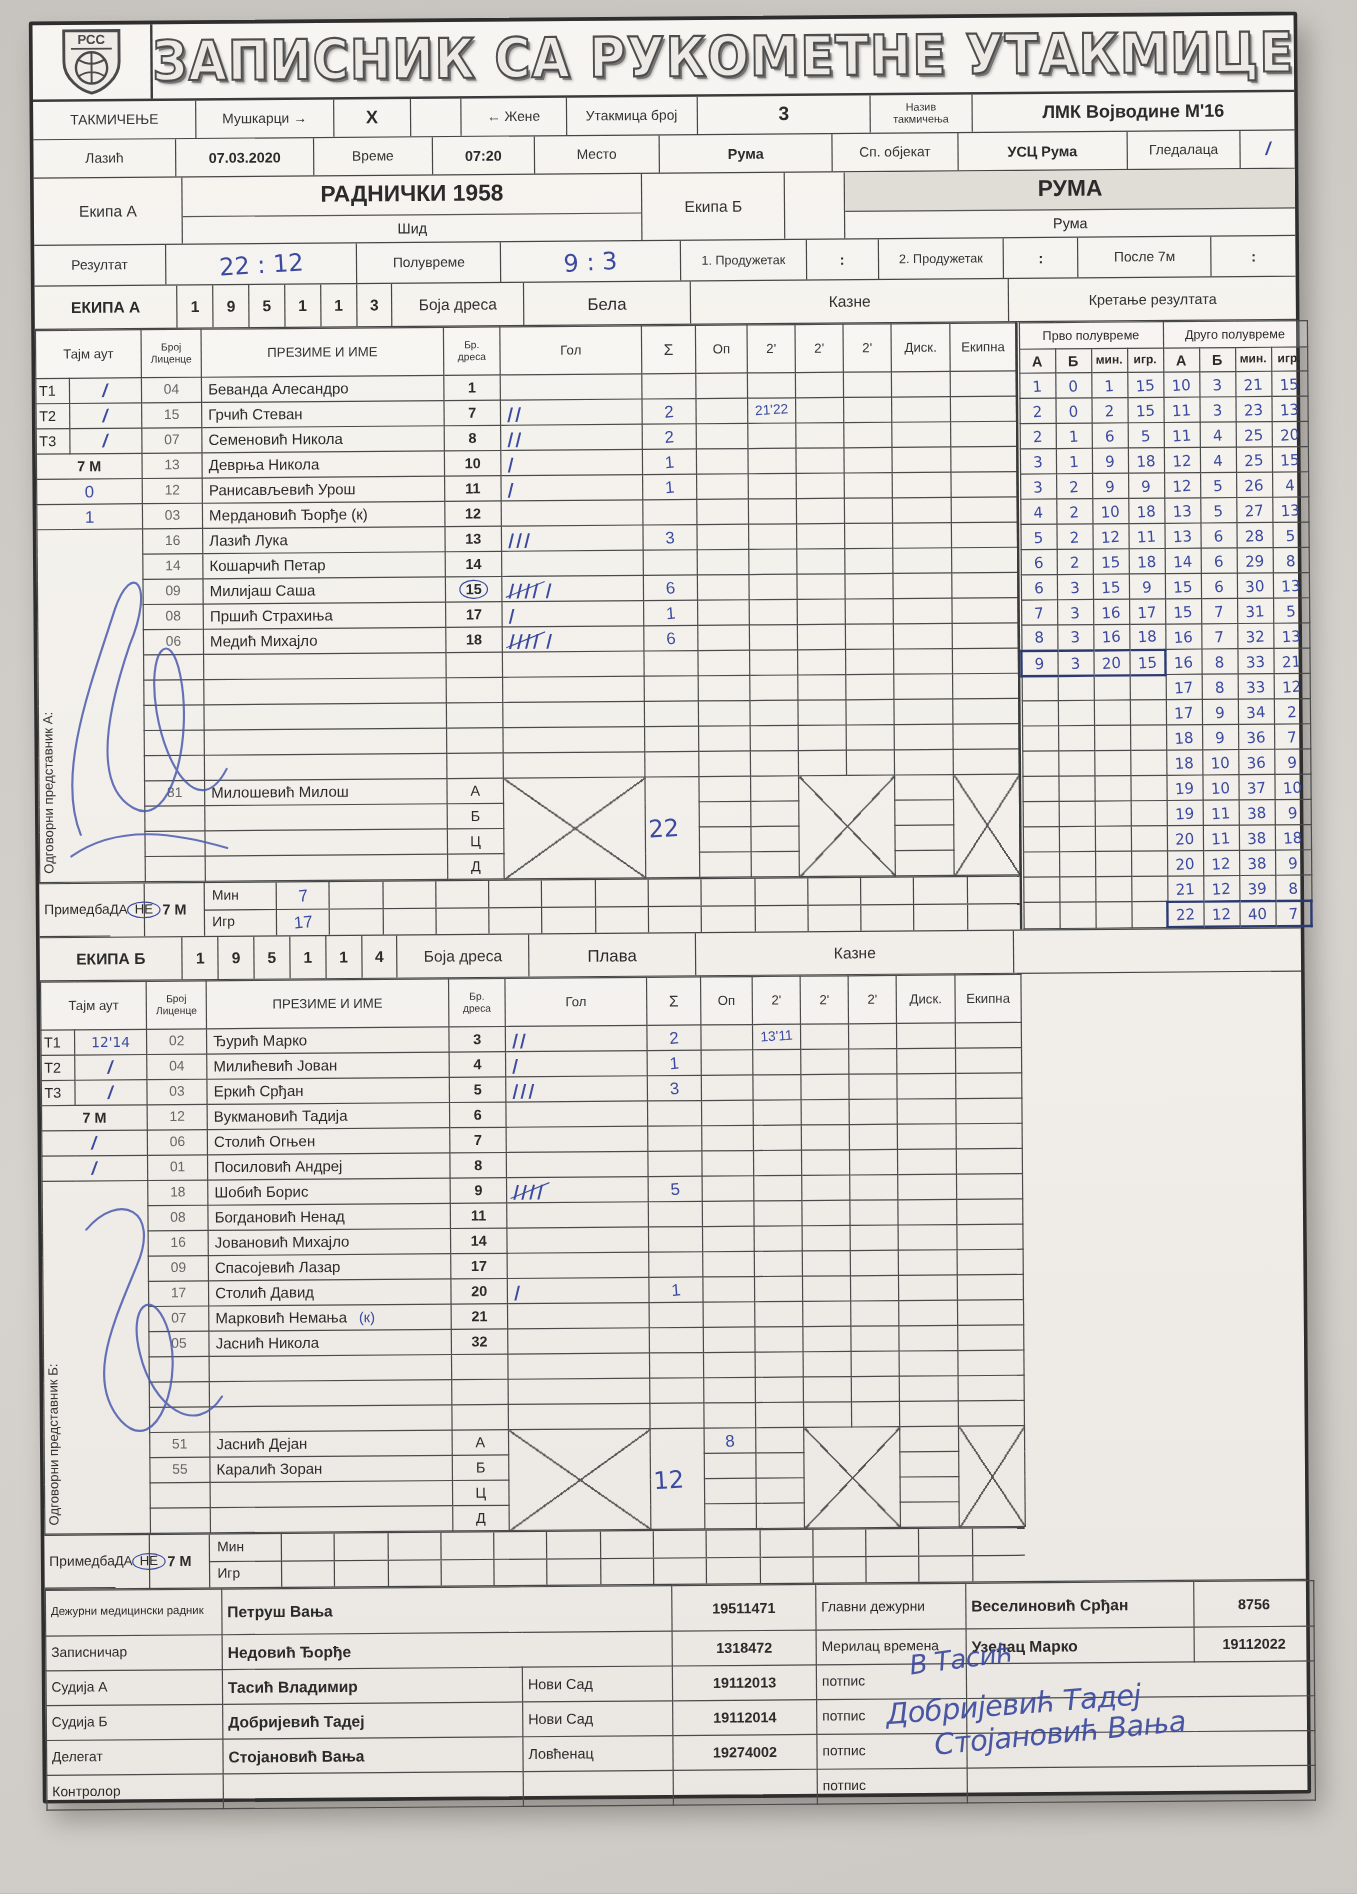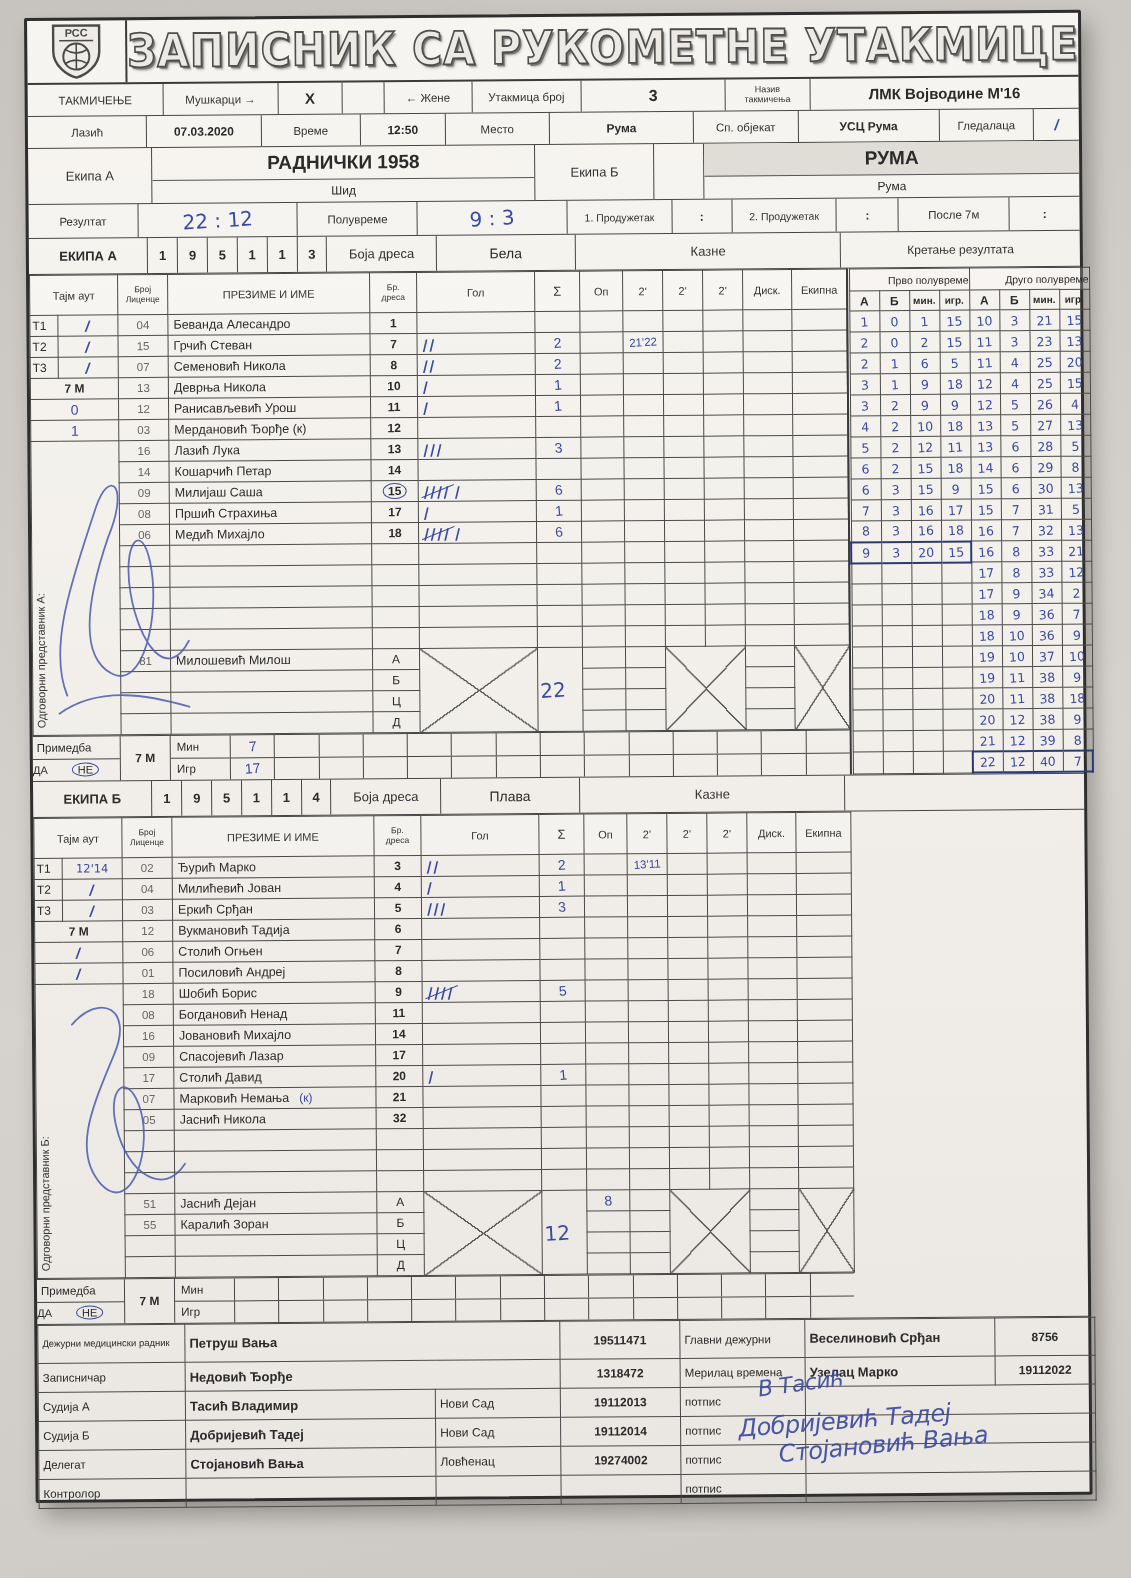--- a/index.html
+++ b/index.html
@@ -66,31 +66,31 @@
     linear-gradient(to bottom right,transparent calc(50% - .7px),#565656 calc(50% - .7px),#565656 calc(50% + .7px),transparent calc(50% + .7px));}
   td.repcell{vertical-align:middle;position:relative;}
   .vert{writing-mode:vertical-rl;transform:rotate(180deg);font-size:11px;color:#333;position:absolute;left:2px;top:8px;height:95%;white-space:nowrap;}
   .sigsvg{position:absolute;left:6px;top:4px;overflow:visible;z-index:5;pointer-events:none;}
   .circnum{border:1.6px solid #3b4a9f;border-radius:50%;padding:0 4px;display:inline-block;}
   .notehw{color:#3b4a9f;font-size:12px;margin-left:10px;}
   
   .score{width:240px;border-left:2px solid #3a3a3a;}
   .sctab{width:240px;height:100%;}
   .sctab th,.sctab td{border:1px solid #4a4a4a;padding:0;}
-  .sctab .scth{font-size:10.5px;font-weight:400;height:22px;background:rgba(255,255,255,.2);text-align:right;}
+  .sctab .scth{font-size:10.5px;font-weight:400;height:22px;background:rgba(255,255,255,.2);}
   .sctab .scsub{font-size:10px;height:20px;}
   .sctab .scsub .bb{font-weight:700;font-size:12px;}
   .sctab td{height:21px;text-align:center;font-size:12.5px;}
   .scv{color:#3b4a9f;display:inline-block;transform:rotate(-3deg);font-family:"DejaVu Sans",sans-serif;}
   .score-blank{width:240px;}
   
   .remark{display:flex;height:45px;border-top:1px solid #454545;width:817px;}
-  .rk-left{width:88px;border-right:1px solid #454545;display:flex;flex-direction:column;}
+  .rk-left{width:88px;border-right:1px solid #454545;display:flex;flex-direction:row;}
   .rk-lab{flex:1;display:flex;align-items:center;padding-left:4px;font-size:11.5px;border-bottom:1px solid #454545;}
-  .rk-danas{flex:1;display:flex;align-items:center;justify-content:flex-start;font-size:11px;gap:24px;}
+  .rk-danas{flex:1;display:flex;align-items:center;justify-content:flex-start;font-size:11px;}
   .circled{border:1.8px solid #3b4a9f;border-radius:50%;padding:0 5px;}
   .rk-7m{width:50px;border-right:1px solid #454545;display:flex;align-items:center;justify-content:center;font-weight:700;font-size:12px;}
   .rk-mi{width:60px;border-right:1px solid #454545;display:flex;flex-direction:column;}
   .rk-mi div{flex:1;display:flex;align-items:center;padding-left:6px;font-size:11.5px;}
   .rk-mi div:first-child{border-bottom:1px solid #454545;}
   .rk-strip{flex:1;display:flex;flex-direction:column;}
   .rk-row{flex:1;display:flex;}
   .rk-row:first-child{border-bottom:1px solid #454545;}
   .rk-cell{flex:1;border-right:1px solid #454545;display:flex;align-items:center;justify-content:center;font-size:12px;}
   .rk-cell:last-child{border-right:none;}
@@ -138,21 +138,21 @@
           <span>Назив</span>
           <span>такмичења</span>
         </div>
     <div class="c bold" style="width:270px;font-size:15px;">ЛМК Војводине М'16</div>
   </div>
 
   <div class="mrow" style="height:32px;">
     <div class="c lab" style="width:120px;">Лазић</div>
     <div class="c bold" style="width:115px;">07.03.2020</div>
     <div class="c lab" style="width:100px;">Време</div>
-    <div class="c bold" style="width:85px;">12:50</div>
+    <div class="c bold" style="width:85px;">07:20</div>
     <div class="c lab" style="width:105px;">Место</div>
     <div class="c bold" style="width:145px;">Рума</div>
     <div class="c lab" style="width:105px;">Сп. објекат</div>
     <div class="c bold" style="width:142px;">УСЦ Рума</div>
     <div class="c lab" style="width:95px;">Гледалаца</div>
     <div class="c" style="width:45px;">
           <span class="slashmark">/</span>
         </div>
   </div>
 

